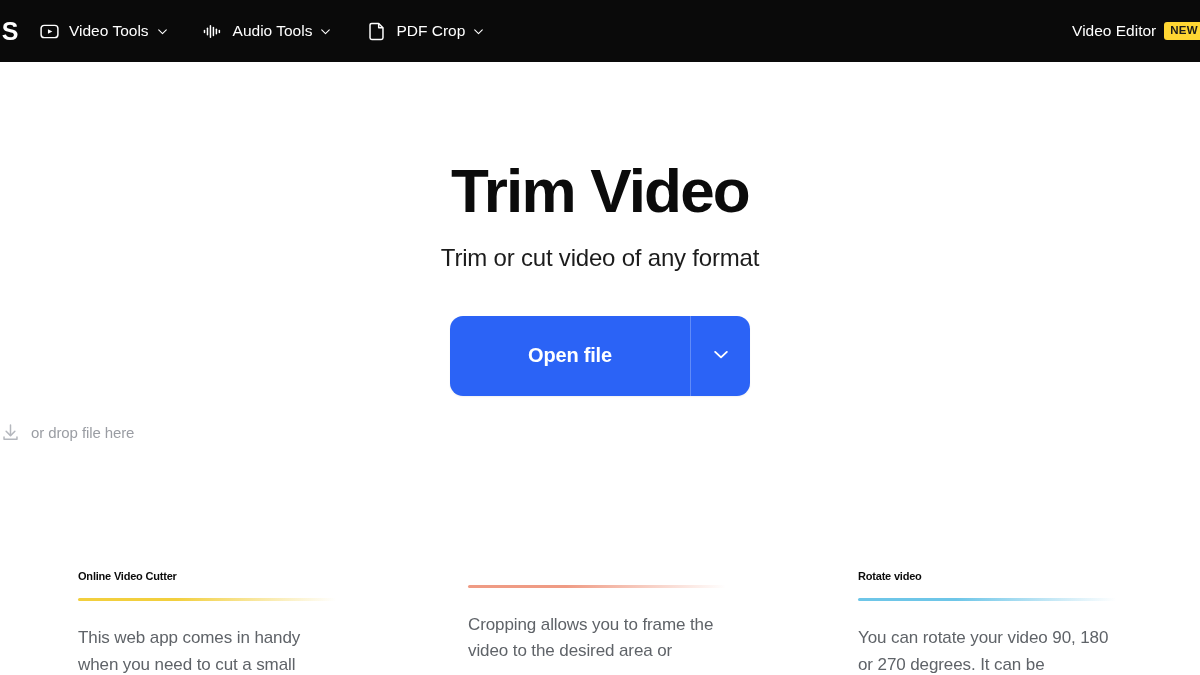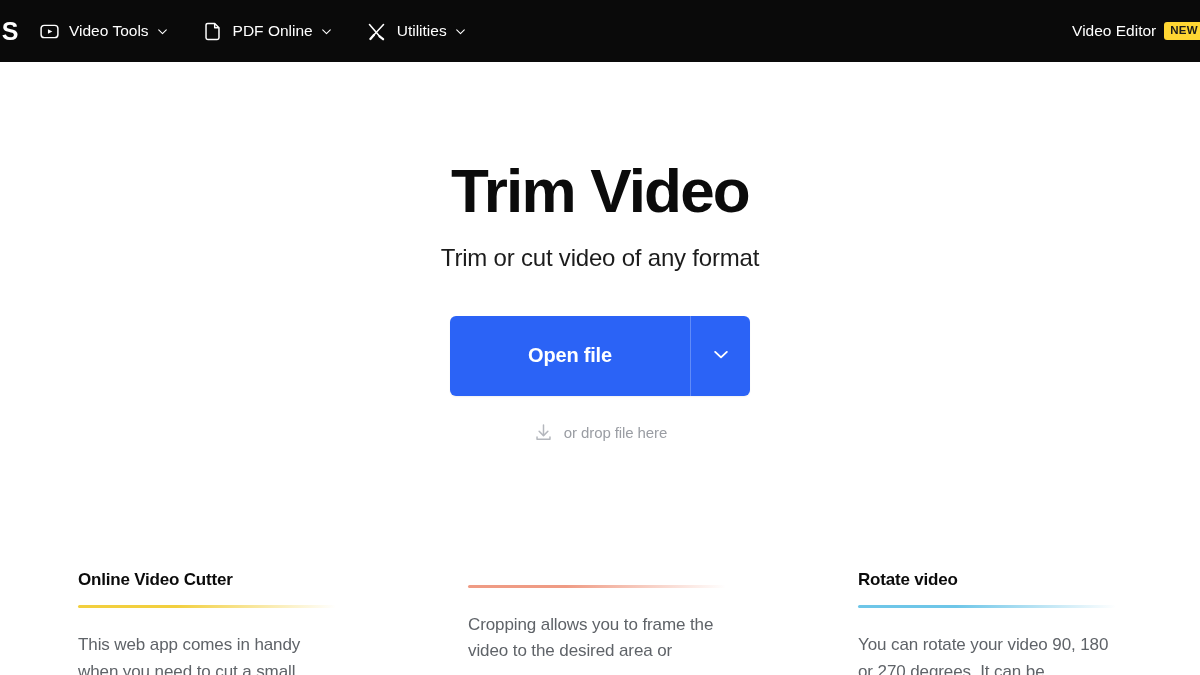--- a/index.html
+++ b/index.html
@@ -157,21 +157,20 @@
     display: flex;
     align-items: center;
     justify-content: center;
     cursor: pointer;
   }
 
   .drop-row {
     margin-top: 26px;
     display: flex;
     align-items: center;
-    justify-content: center;
     gap: 10px;
   }
   .drop-text {
     font-size: 15px;
     color: #9a9da3;
     letter-spacing: -0.1px;
   }
   .drop-ico { display: flex; align-items: center; }
 
   
@@ -184,21 +183,21 @@
     padding: 0 78px;
     gap: 0;
   }
   .card {
     width: 390px;
     flex: 0 0 390px;
     padding-right: 60px;
   }
   .card:last-child { padding-right: 0; }
   .card-title {
-    font-size: 17px;
+    font-size: 11px;
     font-weight: 700;
     color: #0b0b0b;
     letter-spacing: -0.2px;
     line-height: 1.2;
   }
   .card-rule {
     height: 3px;
     margin-top: 15px;
     width: 258px;
     border-radius: 2px;
@@ -231,68 +230,72 @@
         </svg>
       </span>
       <span class="nav-label">Video Tools</span>
       <span class="chev-sm">
         <svg width="13" height="13" viewBox="0 0 24 24" fill="none">
           <path d="M5 9 L12 16 L19 9" stroke="#ffffff" stroke-width="2" stroke-linecap="round" stroke-linejoin="round"></path>
         </svg>
       </span>
     </div>
 
+    <div class="nav-item">
+      <span class="nav-ico">
+        <svg width="21" height="21" viewBox="0 0 24 24">
+          <g fill="#ffffff">
+            <rect x="2" y="10" width="1.7" height="4" rx="0.85"></rect>
+            <rect x="5.4" y="7.5" width="1.7" height="9" rx="0.85"></rect>
+            <rect x="8.8" y="4.5" width="1.7" height="15" rx="0.85"></rect>
+            <rect x="12.2" y="6.5" width="1.7" height="11" rx="0.85"></rect>
+            <rect x="15.6" y="8.5" width="1.7" height="7" rx="0.85"></rect>
+            <rect x="19" y="10" width="1.7" height="4" rx="0.85"></rect>
+          </g>
+        </svg>
+      </span>
+      <span class="nav-label">Audio Tools</span>
+      <span class="chev-sm">
+        <svg width="13" height="13" viewBox="0 0 24 24" fill="none">
+          <path d="M5 9 L12 16 L19 9" stroke="#ffffff" stroke-width="2" stroke-linecap="round" stroke-linejoin="round"></path>
+        </svg>
+      </span>
+    </div>
 
     <div class="nav-item">
       <span class="nav-ico">
         <svg width="21" height="21" viewBox="0 0 24 24" fill="none">
           <path d="M14.5 2.8 H6.6 A2 2 0 0 0 4.6 4.8 V19.2 A2 2 0 0 0 6.6 21.2 H17.4 A2 2 0 0 0 19.4 19.2 V7.7 Z" stroke="#ffffff" stroke-width="1.7" stroke-linejoin="round"></path>
           <path d="M14.5 2.8 V7.7 H19.4" stroke="#ffffff" stroke-width="1.7" stroke-linejoin="round"></path>
         </svg>
       </span>
-      <span class="nav-label">PDF Online</span>
+      <span class="nav-label">PDF Crop</span>
       <span class="chev-sm">
         <svg width="13" height="13" viewBox="0 0 24 24" fill="none">
           <path d="M5 9 L12 16 L19 9" stroke="#ffffff" stroke-width="2" stroke-linecap="round" stroke-linejoin="round"></path>
         </svg>
       </span>
     </div>
 
 
-    <div class="nav-item">
-      <span class="nav-ico">
-        <svg width="21" height="21" viewBox="0 0 24 24" fill="none">
-          <path d="M4 4 L15.5 17.5" stroke="#ffffff" stroke-width="1.8" stroke-linecap="round"></path>
-          <path d="M15.5 17.5 L19.5 20.8" stroke="#ffffff" stroke-width="2.6" stroke-linecap="round"></path>
-          <path d="M20 4 L9 16" stroke="#ffffff" stroke-width="1.8" stroke-linecap="round"></path>
-          <path d="M9 16 L5 20.5" stroke="#ffffff" stroke-width="2.6" stroke-linecap="round"></path>
-        </svg>
-      </span>
-      <span class="nav-label">Utilities</span>
-      <span class="chev-sm">
-        <svg width="13" height="13" viewBox="0 0 24 24" fill="none">
-          <path d="M5 9 L12 16 L19 9" stroke="#ffffff" stroke-width="2" stroke-linecap="round" stroke-linejoin="round"></path>
-        </svg>
-      </span>
-    </div>
 
   </nav>
 
   <div class="topbar-right">
     <span class="video-editor-link">Video Editor</span>
     <span class="new-badge" style="background: rgb(255, 214, 51);">NEW</span>
   </div>
 </div>
 
 <div class="hero">
   <h1 class="hero-title">Trim Video</h1>
   <div class="hero-sub">Trim or cut video of any format</div>
 
   <div class="open-wrap">
-    <div class="open-btn-group" style="background: rgb(43, 99, 246);">
+    <div class="open-btn-group" style="background: rgb(43, 99, 246); border-radius: 13px;">
       <button class="open-btn-main">Open file</button>
       <div class="open-btn-split"></div>
       <div class="open-btn-arrow">
         <span>
           <svg width="20" height="20" viewBox="0 0 24 24" fill="none">
             <path d="M5 9.5 L12 16 L19 9.5" stroke="#ffffff" stroke-width="2.3" stroke-linecap="round" stroke-linejoin="round"></path>
           </svg>
         </span>
       </div>
     </div>

